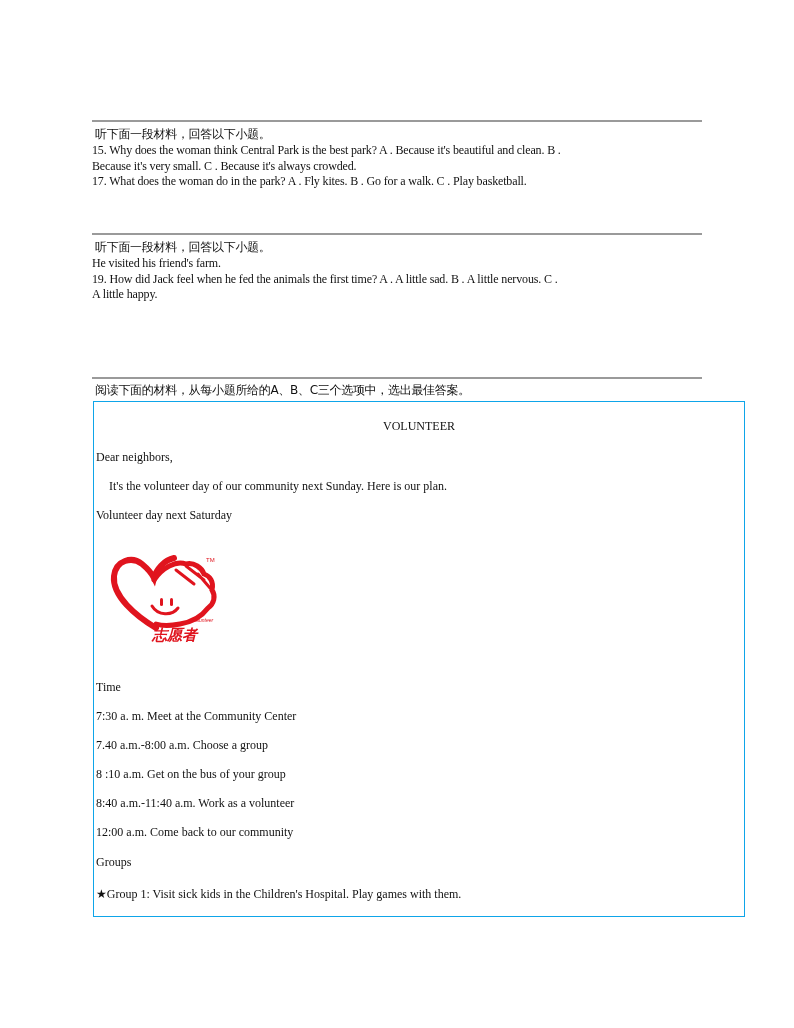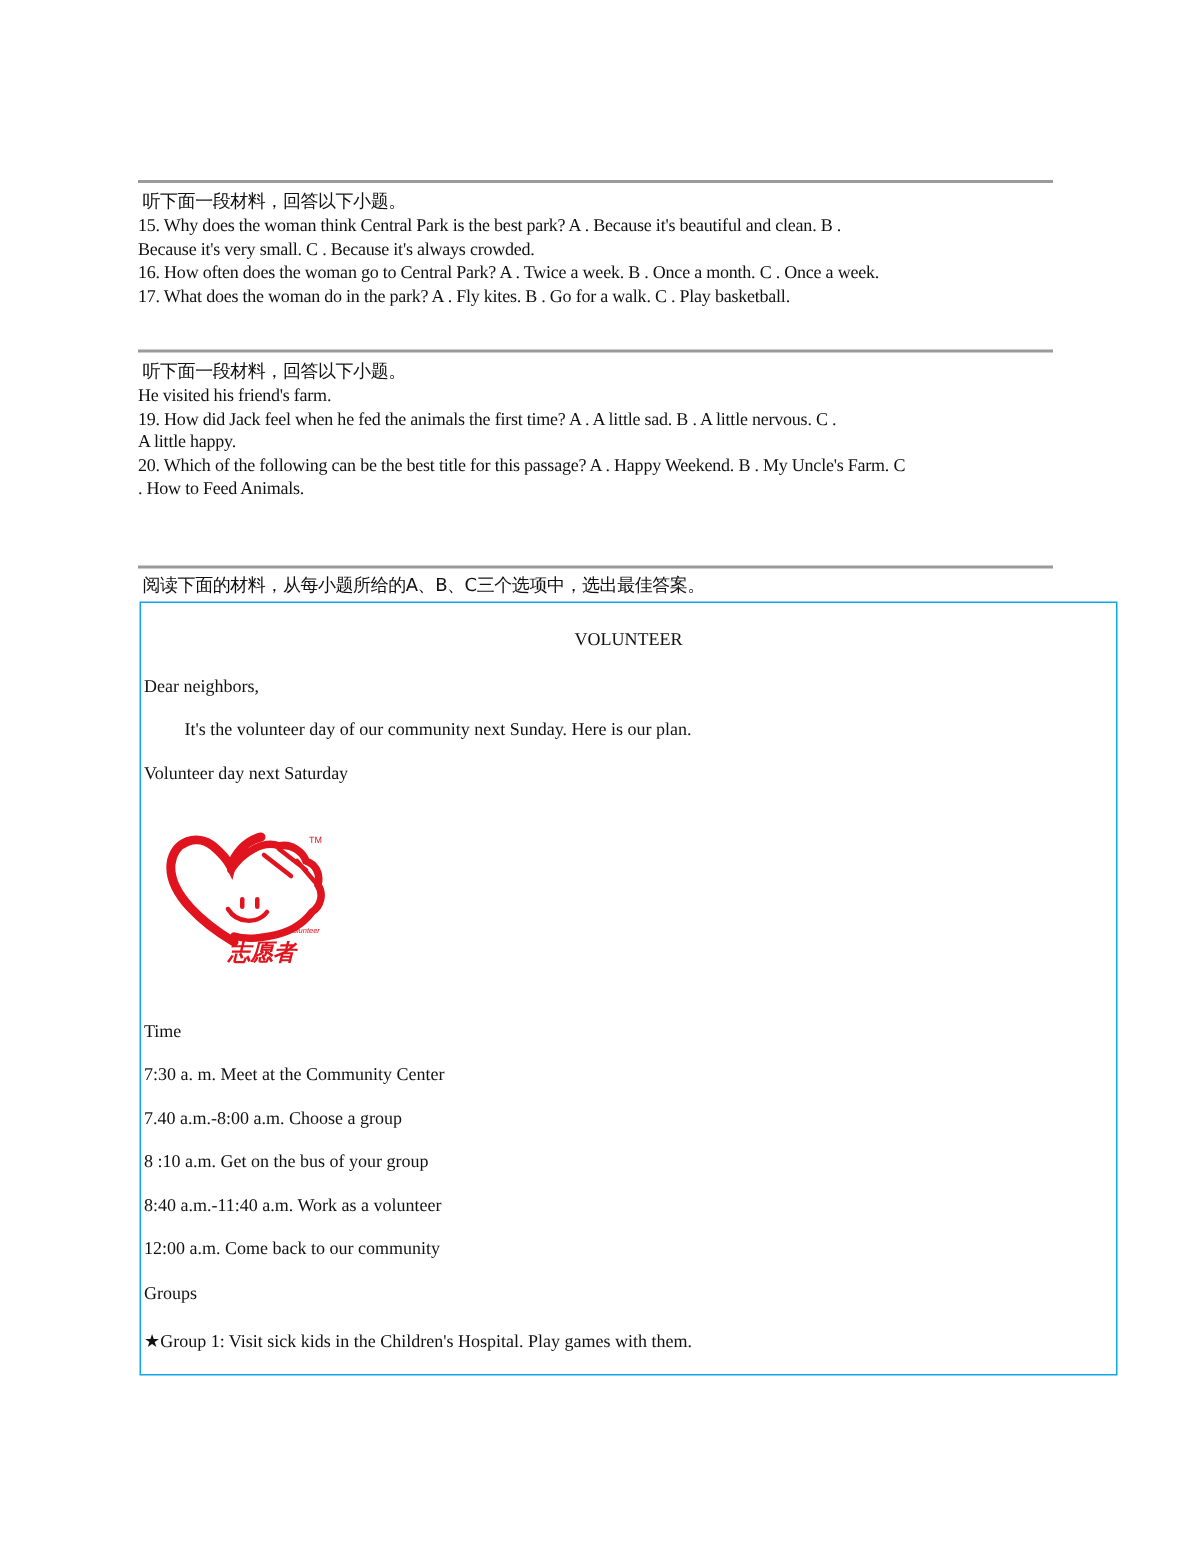--- a/index.html
+++ b/index.html
@@ -54,60 +54,53 @@
       left: 0;
       width: 100%;
     }
     .p-line {
       position: absolute;
       left: 2px;
       font-size: 12px;
       line-height: 16px;
       white-space: nowrap;
     }
-    .indent { left: 29px; }
+    .indent { left: 15px; }
     .logo {
       position: absolute;
       left: 12px;
       top: 148px;
       width: 118px;
       height: 98px;
     }
   </style>
 </head>
 <body>
 
 <div class="section" style="top:120px;">
   <div class="divider"></div>
   <div class="heading" style="margin-top:4px;">听下面一段材料，回答以下小题。</div>
   <div class="question" style="margin-top:1px;">
     <div>15. Why does the woman think Central Park is the best park? A . Because it's beautiful and clean. B .</div>
     <div>Because it's very small. C . Because it's always crowded.</div>
   </div>
   <div class="question">
-    <div>16. How often does the woman go to Central Park? A . Twice a week. B . Once a month. C . Once a week.</div>
-  </div>
-  <div class="question">
     <div>17. What does the woman do in the park? A . Fly kites. B . Go for a walk. C . Play basketball.</div>
   </div>
 </div>
 
 <div class="section" style="top:233px;">
   <div class="divider"></div>
   <div class="heading" style="margin-top:4px;">听下面一段材料，回答以下小题。</div>
   <div class="question" style="margin-top:1px;">
     <div>He visited his friend's farm.</div>
   </div>
   <div class="question">
     <div>19. How did Jack feel when he fed the animals  the first time? A . A little sad. B . A little nervous. C .</div>
     <div>A little happy.</div>
-  </div>
-  <div class="question">
-    <div>20. Which of the following can be the best title for this passage? A . Happy Weekend. B . My Uncle's Farm. C</div>
-    <div>. How to Feed Animals.</div>
   </div>
 </div>
 
 <div class="section" style="top:377px;">
   <div class="divider"></div>
   <div class="heading" style="margin-top:3px;">阅读下面的材料，从每小题所给的A、B、C三个选项中，选出最佳答案。</div>
 </div>
 
 <div class="passage-box">
   <div class="passage-title">VOLUNTEER</div>

